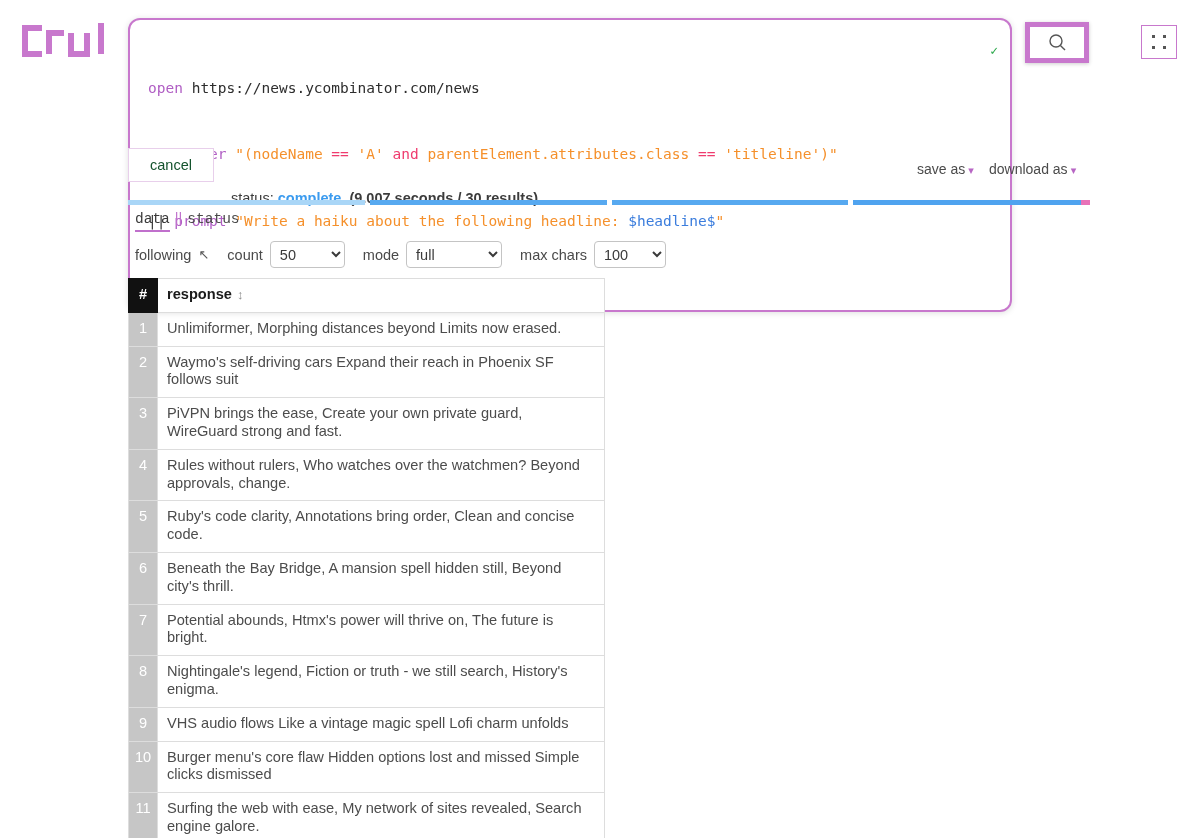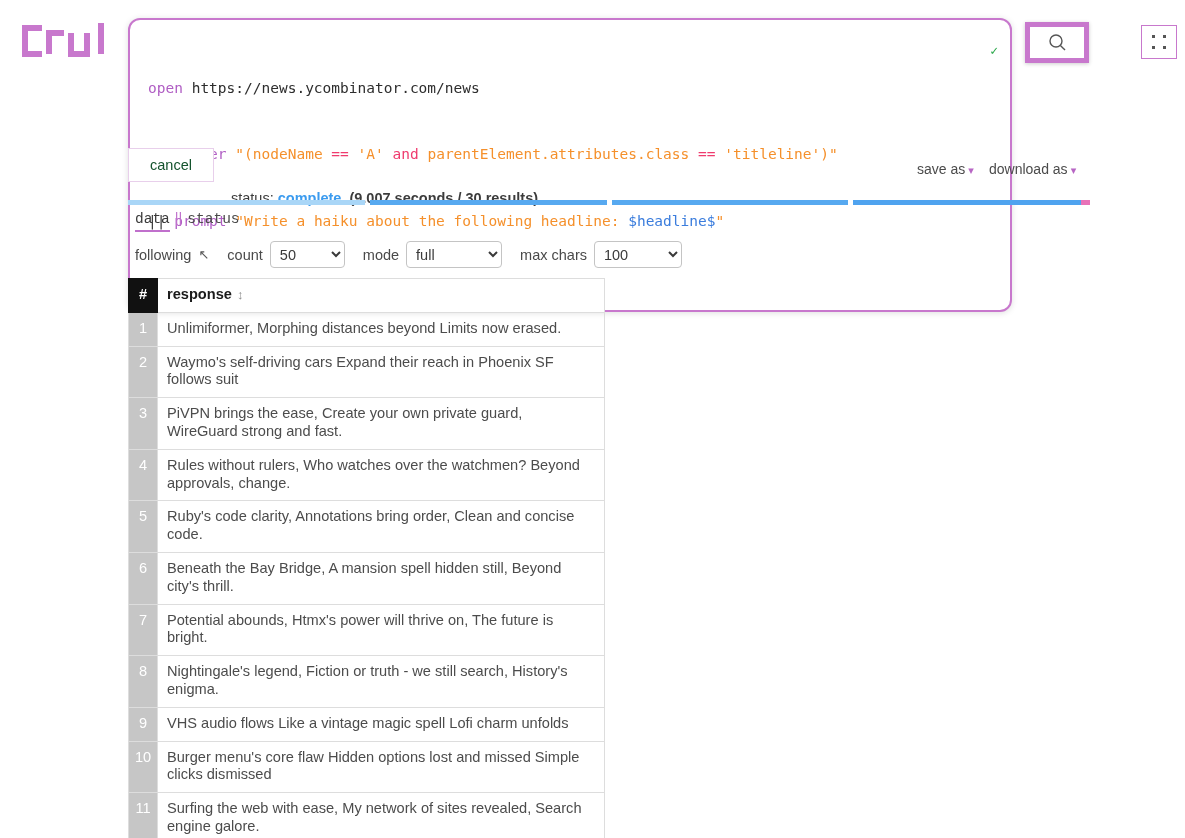--- a/index.html
+++ b/index.html
@@ -178,21 +178,21 @@
     color: #3a3a3a;
     background: #fff;
     border: 1px solid #c4c4c4;
     border-radius: 4px;
     padding: 3px 5px;
     height: 27px;
     cursor: pointer;
   }
   select.w-count { width: 75px; }
   select.w-mode { width: 96px; }
-  select.w-chars { width: 88px; }
+  select.w-chars { width: 72px; }
 
   
   .tbl {
     position: absolute;
     left: 128px; top: 278px;
     width: 477px;
     border-collapse: collapse;
     table-layout: fixed;
   }
   .tbl th, .tbl td {

